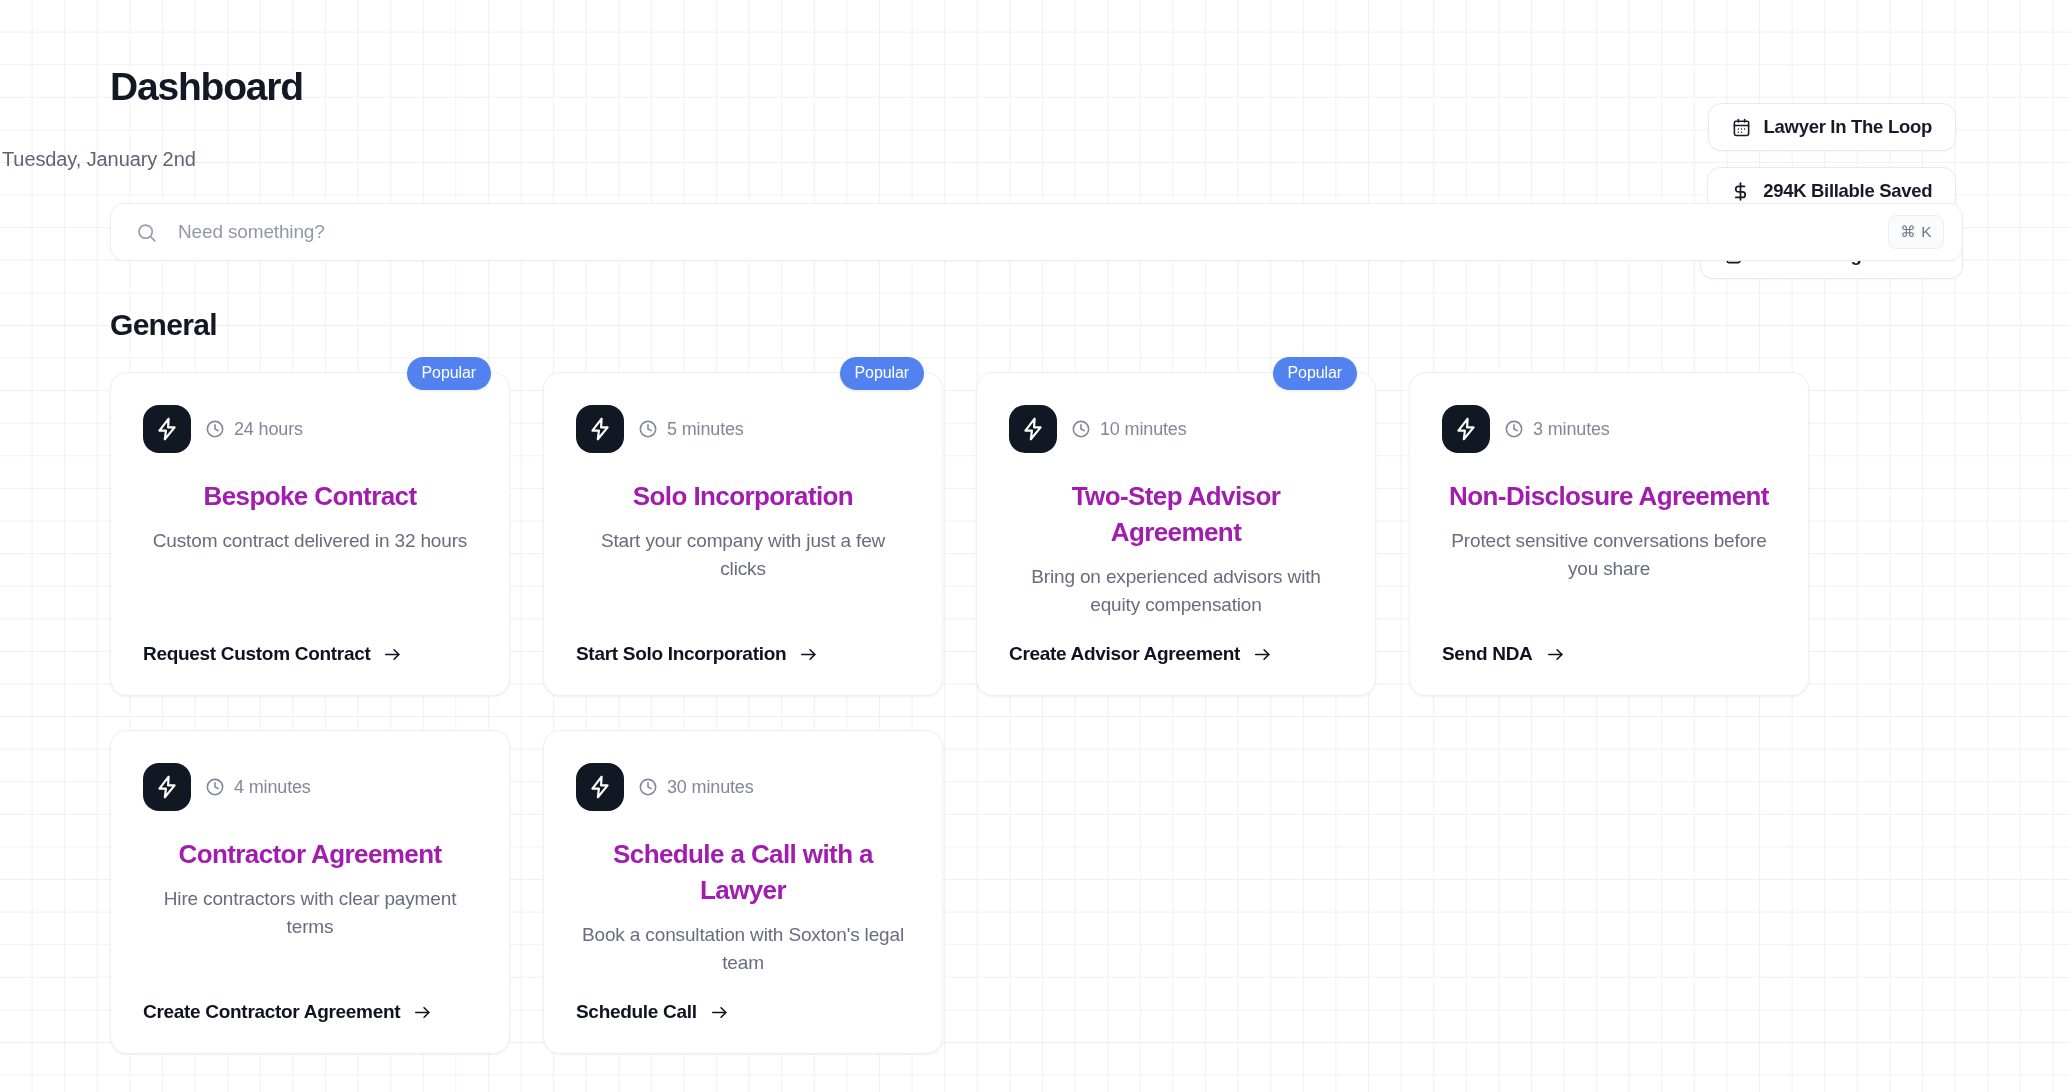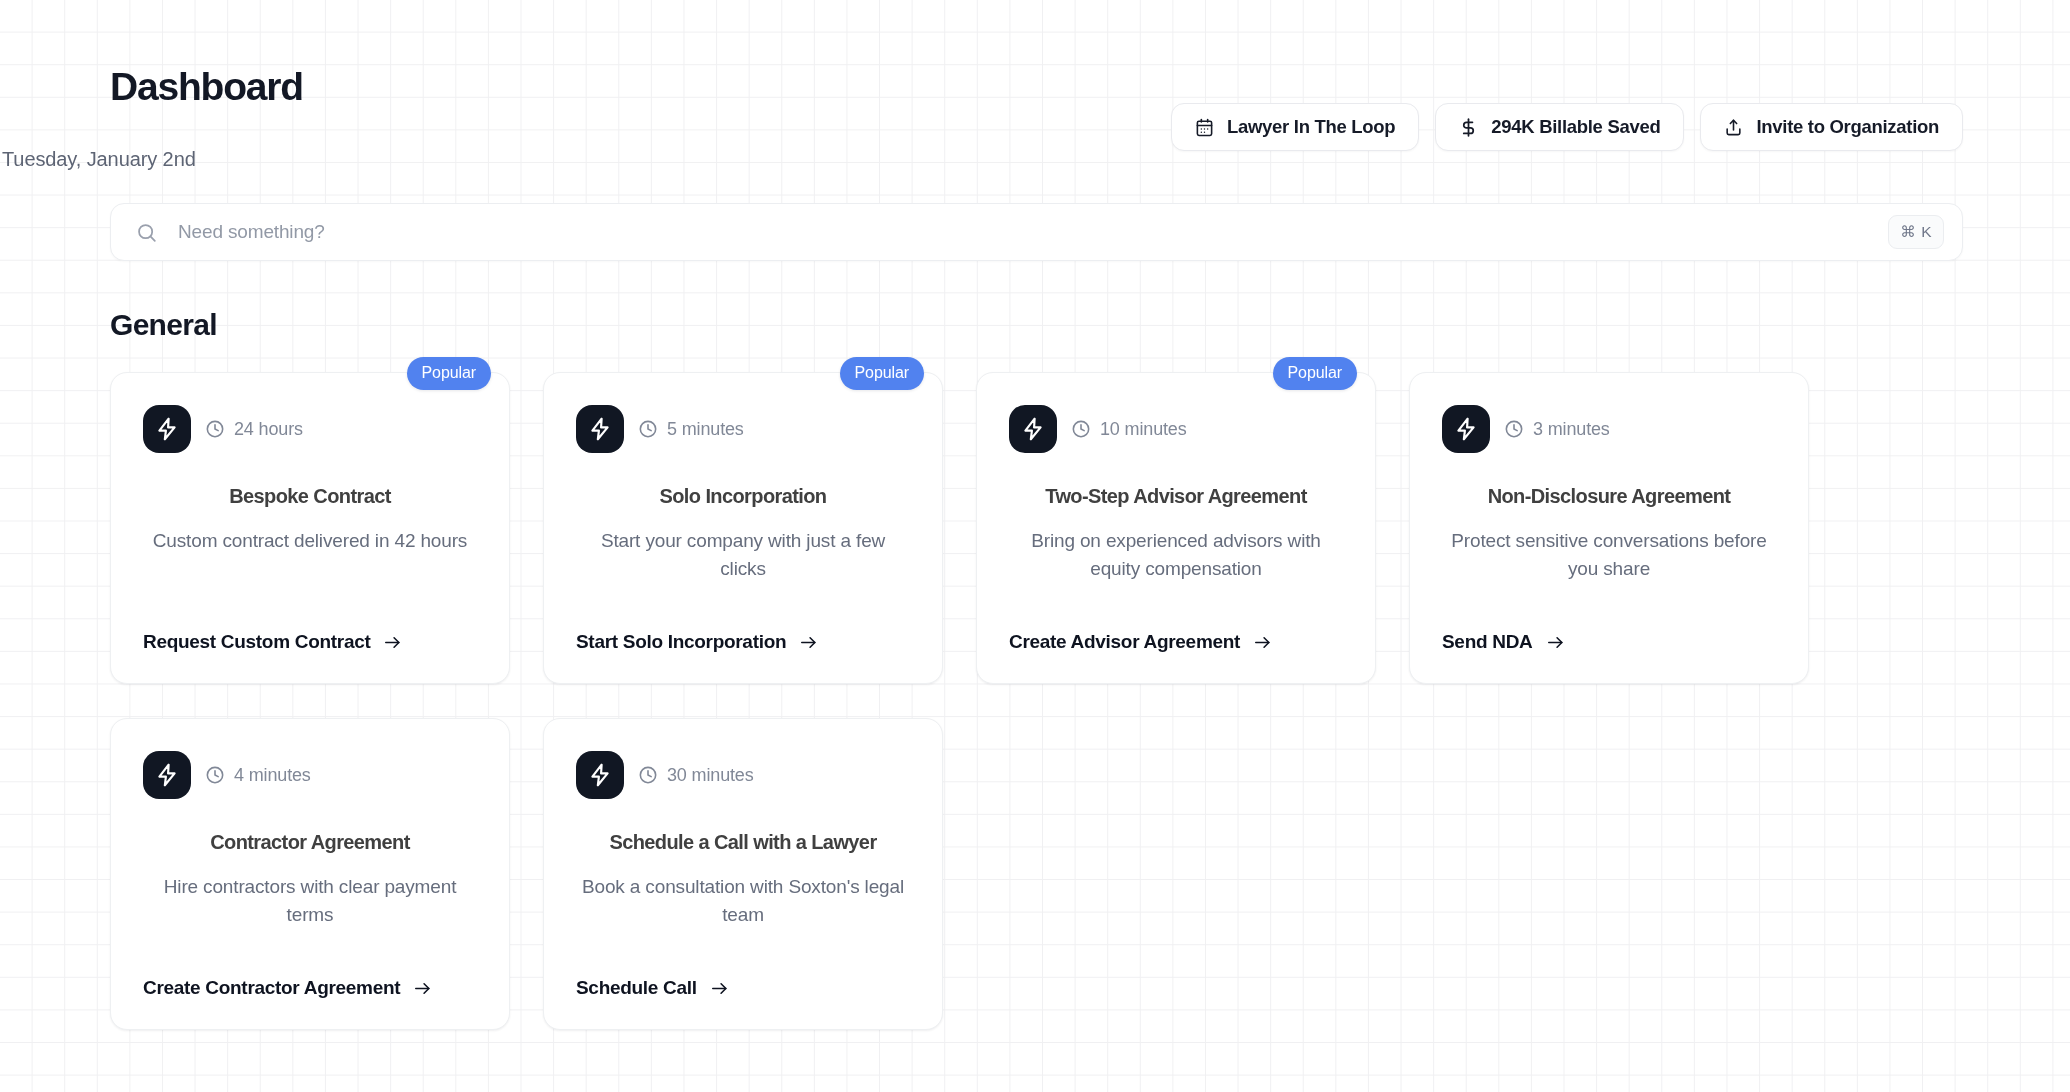--- a/index.html
+++ b/index.html
@@ -61,20 +61,21 @@
     letter-spacing: -0.1px;
   }
 
   .header-actions {
     position: absolute;
     right: 0;
     top: 45px;
     display: flex;
     align-items: center;
     gap: 16px;
+    flex-direction: column;
   }
 
   .pill-btn {
     display: inline-flex;
     align-items: center;
     gap: 13px;
     height: 48px;
     padding: 0 23px;
     border: 1px solid #e9eaee;
     border-radius: 13px;
@@ -239,25 +240,25 @@
     width: 20px;
     height: 20px;
     flex: none;
     color: #818897;
     display: flex;
     align-items: center;
     justify-content: center;
   }
 
   .card-title {
-    font-size: 20px;
+    font-size: 26px;
     line-height: 36px;
     font-weight: 700;
     letter-spacing: -0.6px;
-    color: #404040;
+    color: #a21caf;
     margin-bottom: 13px;
   }
 
   .card-desc {
     font-size: 19px;
     line-height: 28px;
     color: #666d7d;
     letter-spacing: -0.15px;
   }
 
@@ -363,21 +364,21 @@
           <span class="clock">
             <svg width="20" height="20" viewBox="0 0 24 24" fill="none" stroke="currentColor" stroke-width="1.9" stroke-linecap="round" stroke-linejoin="round">
               <circle cx="12" cy="12" r="9.2"></circle>
               <polyline points="12 6.8 12 12 15.8 14"></polyline>
             </svg>
           </span>
           <span>24 hours</span>
         </span>
       </div>
       <div class="card-title">Bespoke Contract</div>
-      <div class="card-desc">Custom contract delivered in 42 hours</div>
+      <div class="card-desc">Custom contract delivered in 32 hours</div>
       <div class="card-cta">
         <span>Request Custom Contract</span>
         <span class="arrow">
           <svg width="19" height="19" viewBox="0 0 24 24" fill="none" stroke="currentColor" stroke-width="2" stroke-linecap="round" stroke-linejoin="round">
             <line x1="3.5" y1="12" x2="20" y2="12"></line>
             <polyline points="14 6 20 12 14 18"></polyline>
           </svg>
         </span>
       </div>
     </div>

